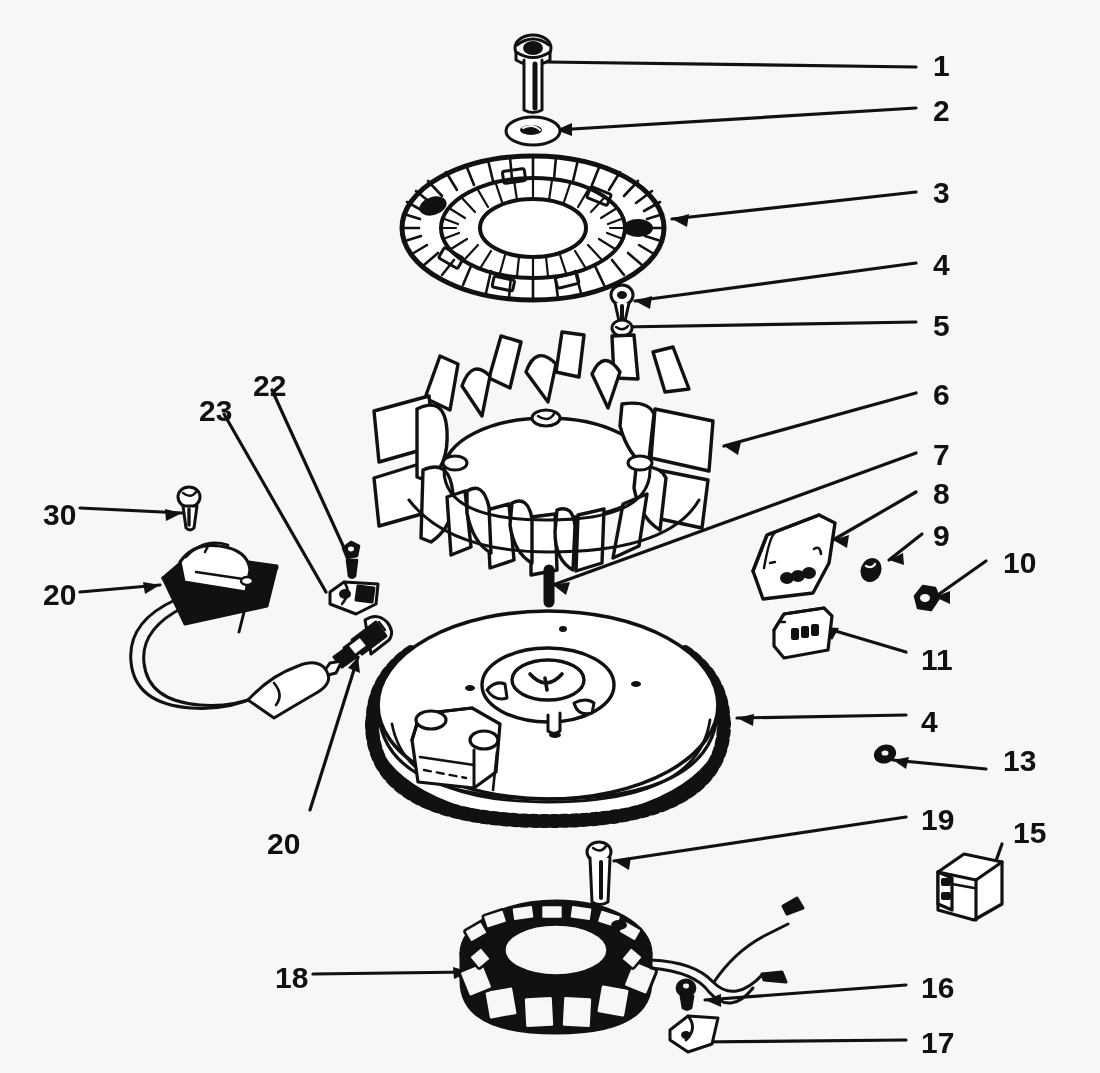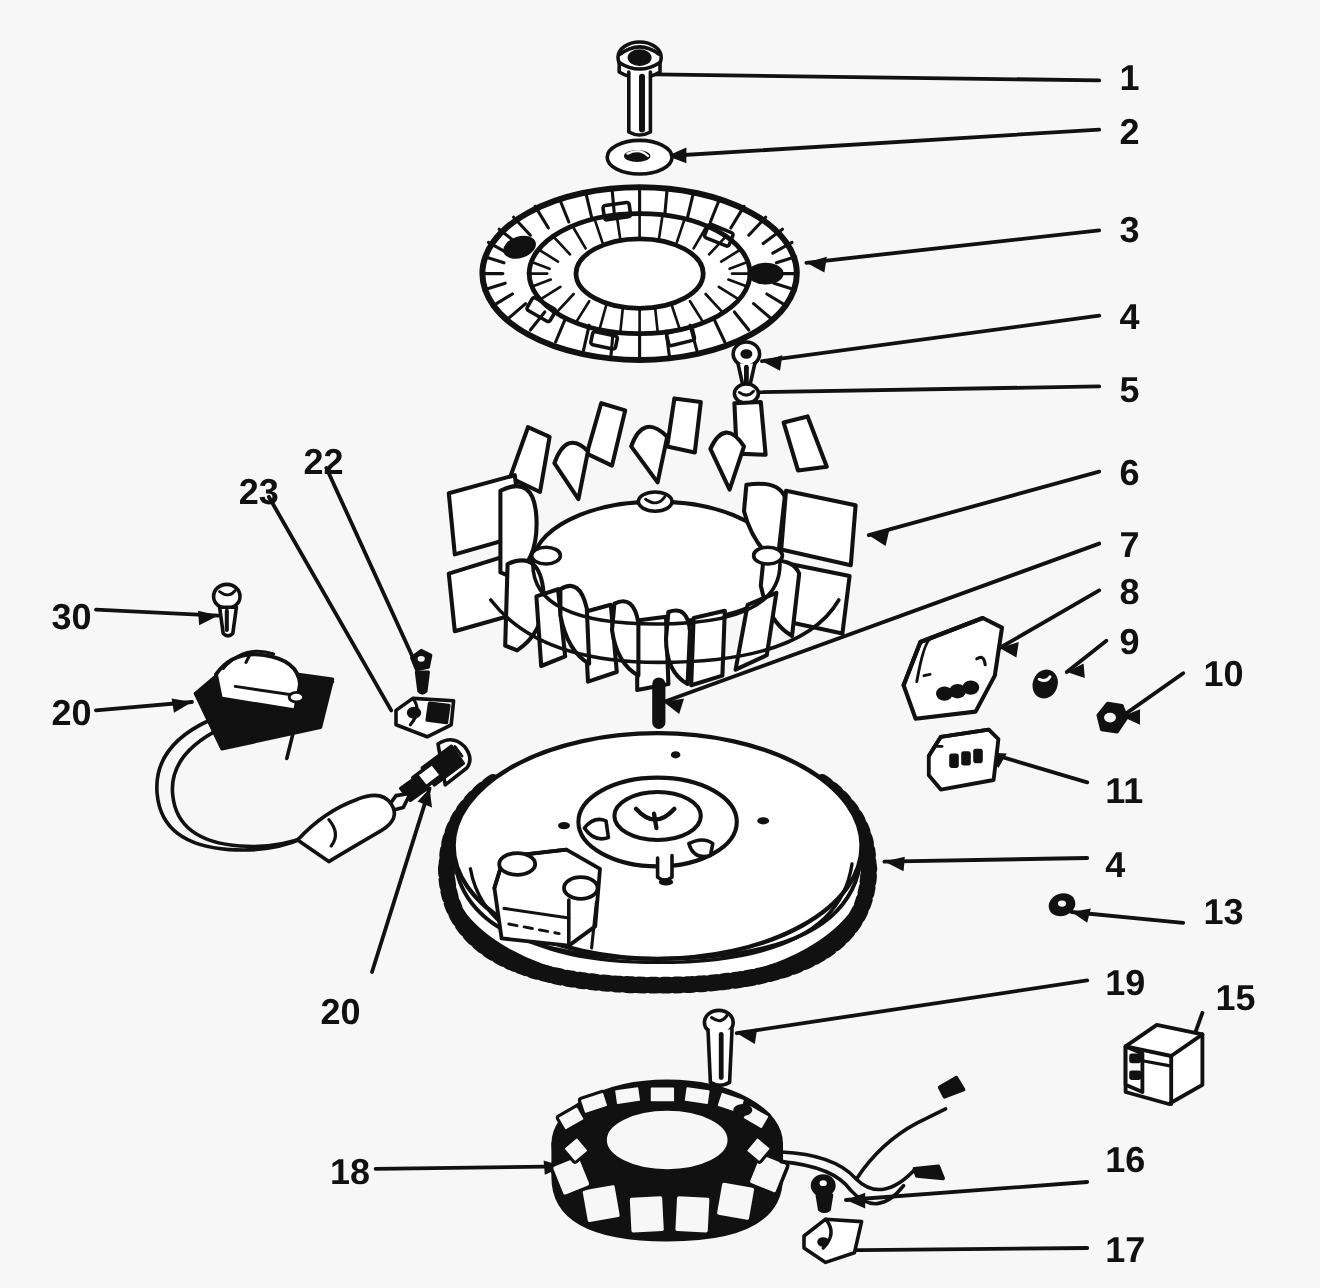--- a/index.html
+++ b/index.html
@@ -477,21 +477,21 @@
   <div class="callout" style="left:933px;top:380px">6</div>
   <div class="callout" style="left:933px;top:440px">7</div>
   <div class="callout" style="left:933px;top:479px">8</div>
   <div class="callout" style="left:933px;top:521px">9</div>
   <div class="callout" style="left:1003px;top:548px">10</div>
   <div class="callout" style="left:921px;top:645px">11</div>
   <div class="callout" style="left:921px;top:707px">4</div>
   <div class="callout" style="left:1003px;top:746px">13</div>
   <div class="callout" style="left:921px;top:805px">19</div>
   <div class="callout" style="left:1013px;top:818px">15</div>
-  <div class="callout" style="left:921px;top:953px">16</div>
+  <div class="callout" style="left:921px;top:973px">16</div>
   <div class="callout" style="left:921px;top:1028px">17</div>
   <div class="callout" style="left:275px;top:963px">18</div>
   <div class="callout" style="left:267px;top:829px">20</div>
   <div class="callout" style="left:43px;top:580px">20</div>
   <div class="callout" style="left:43px;top:500px">30</div>
   <div class="callout" style="left:253px;top:371px">22</div>
   <div class="callout" style="left:199px;top:396px">23</div>
 
 </div>
 

